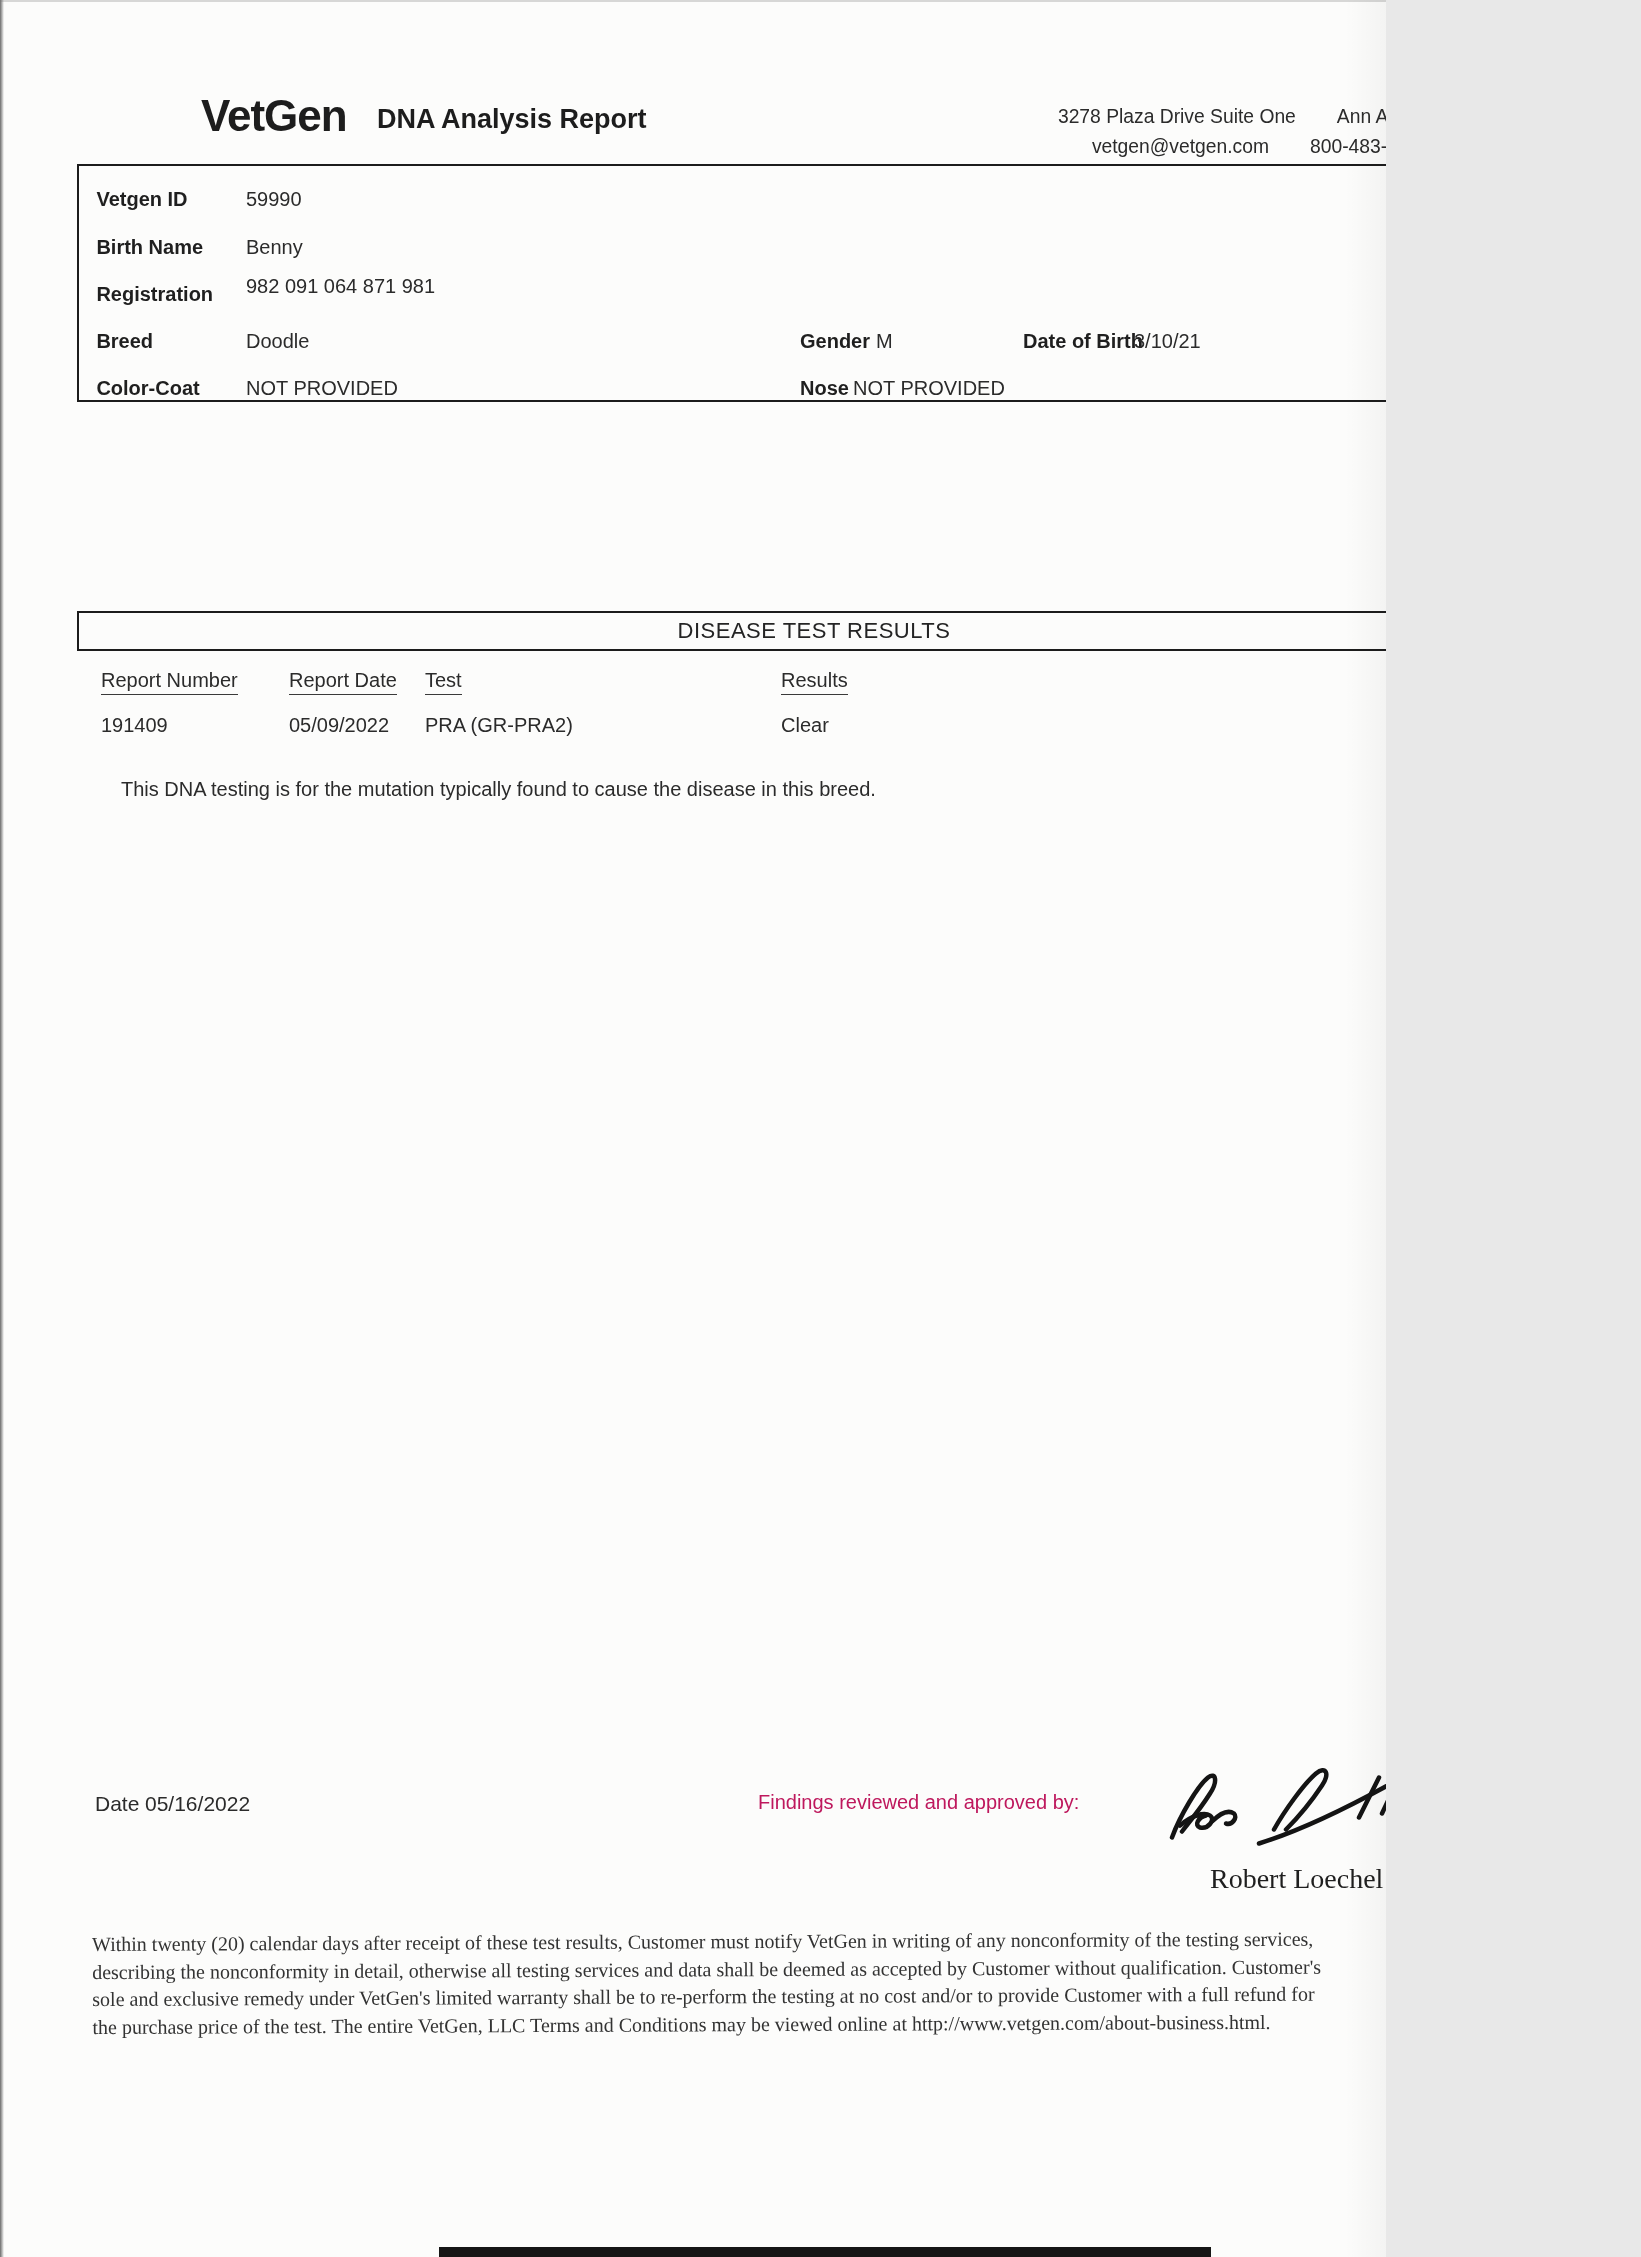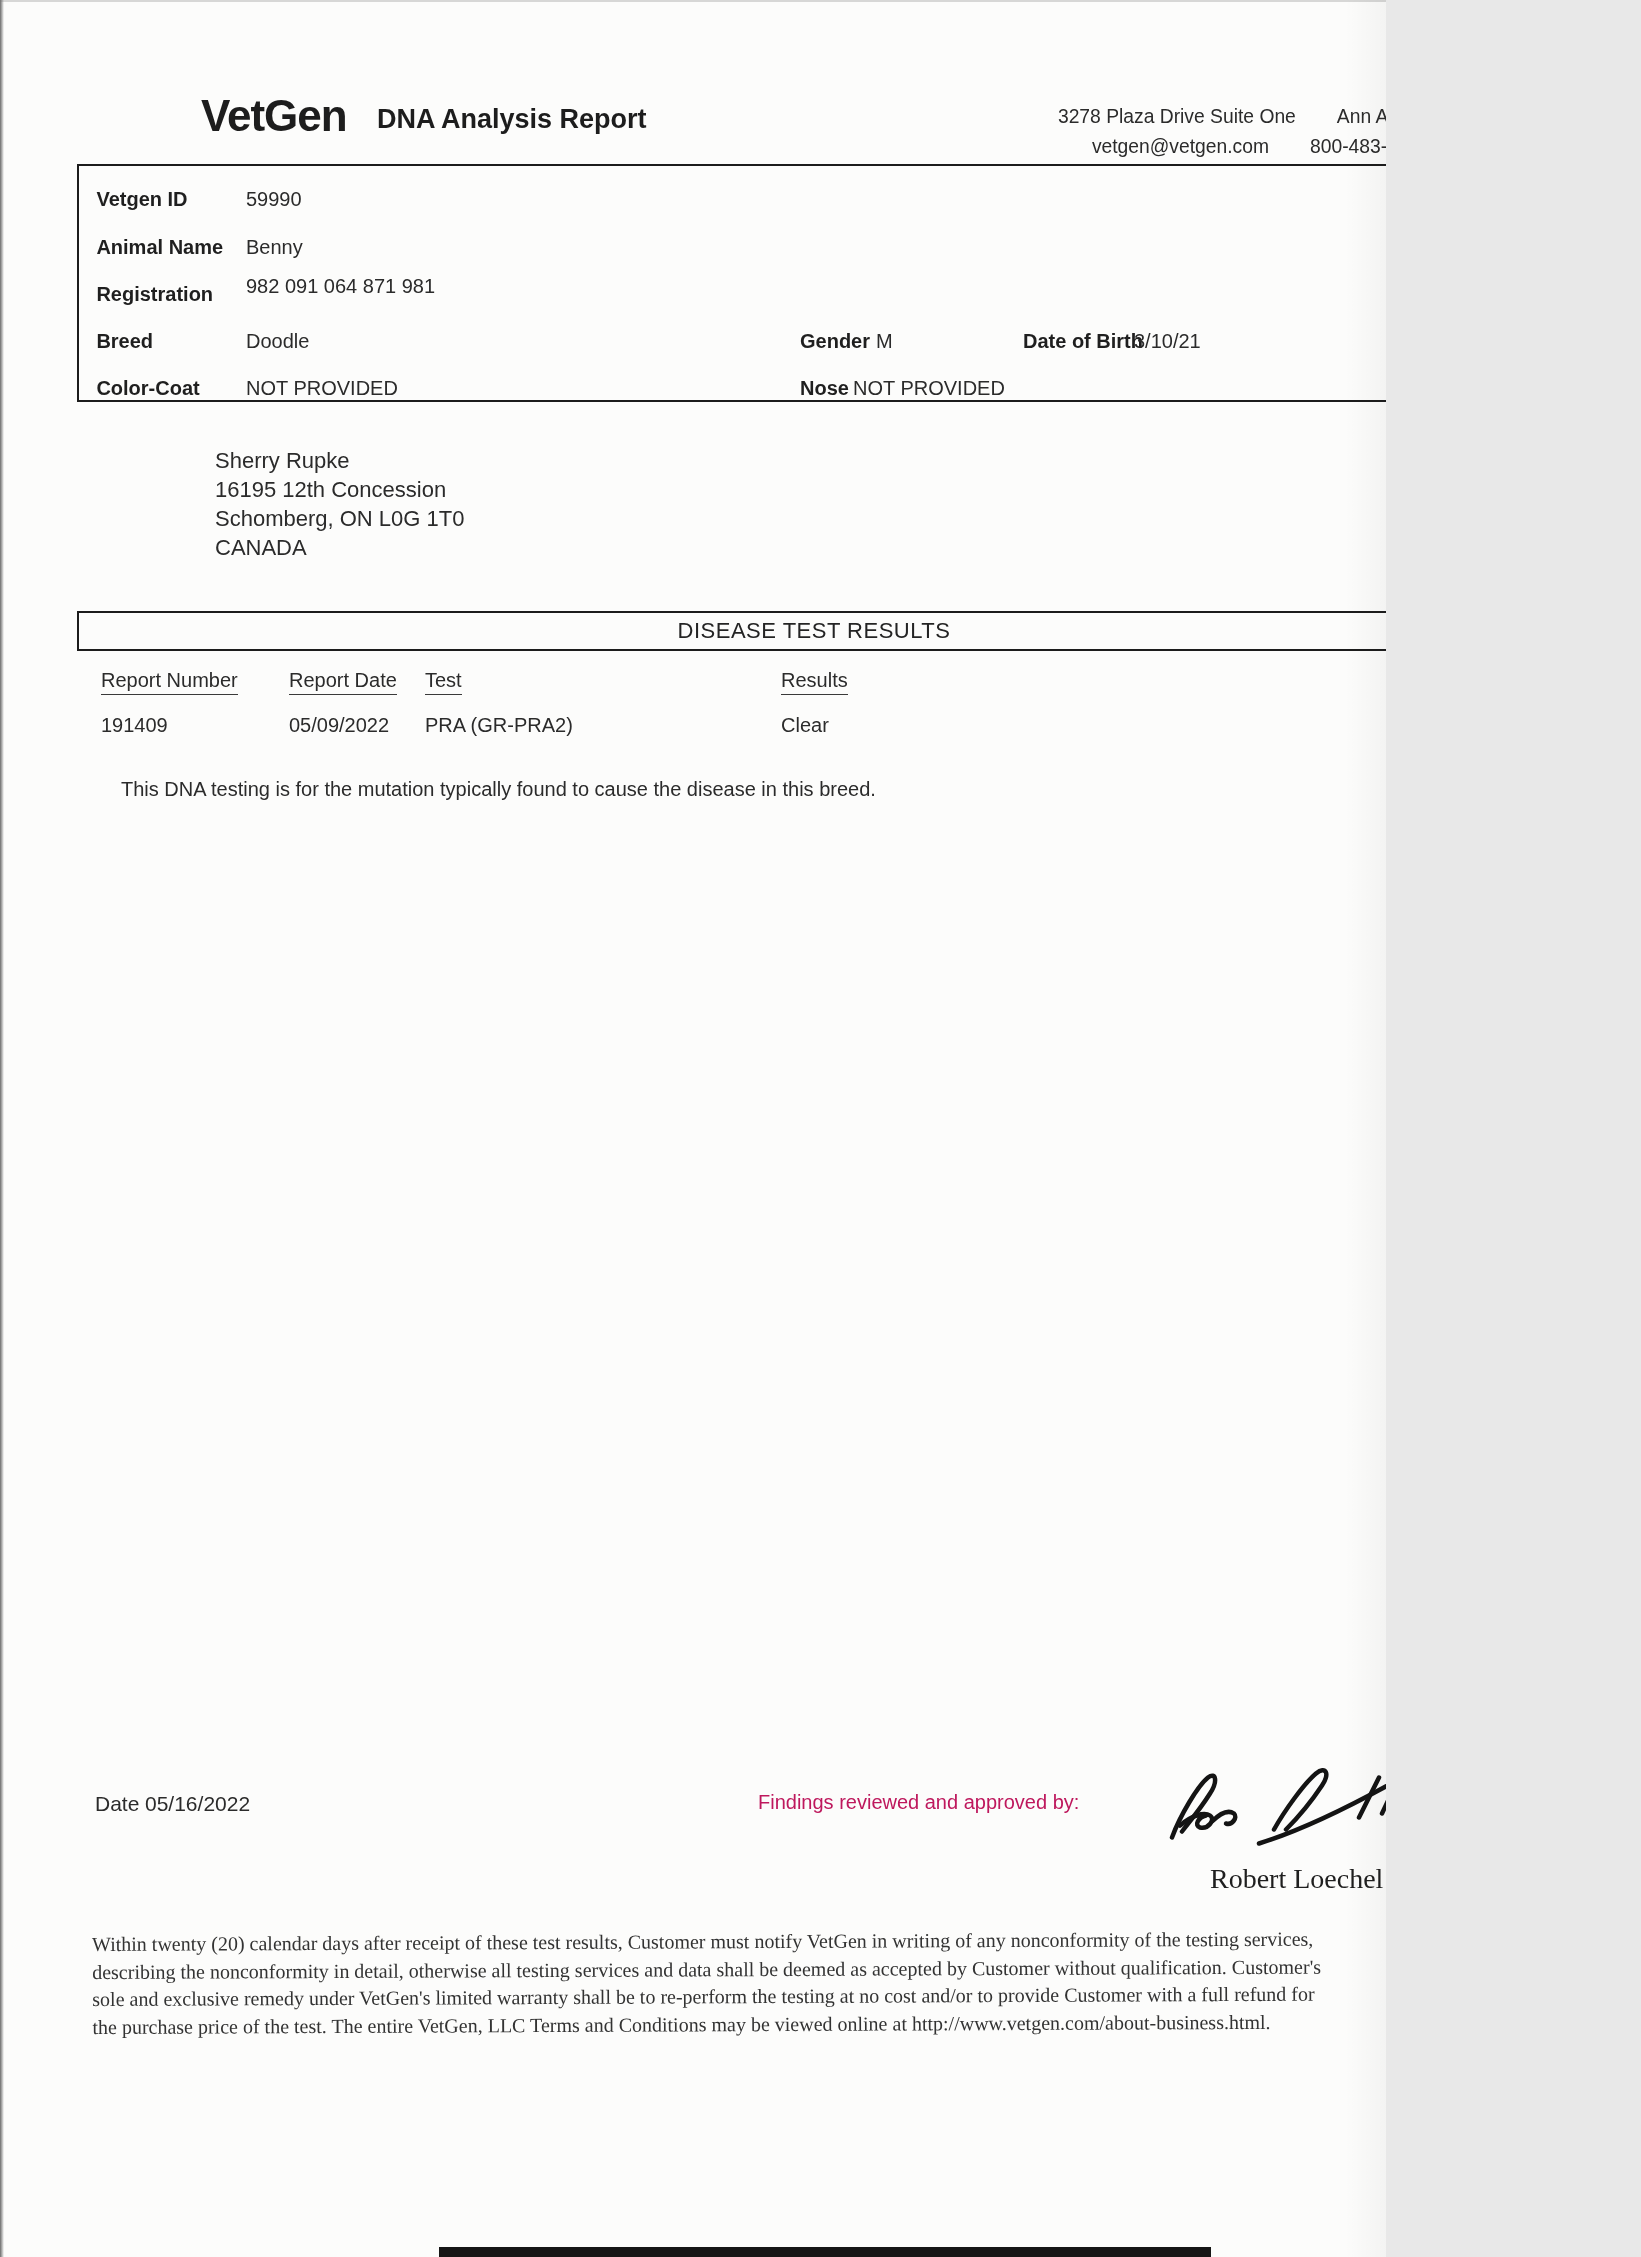--- a/index.html
+++ b/index.html
@@ -80,45 +80,39 @@
       <span class="seg1">vetgen@vetgen.com</span>
       <span class="seg2">800-483-8436</span>
       <span>US &amp; Canada</span>
     </div>
   </div>
 
   <div class="info-box">
     <span class="ib-label" style="left:17.4px;top:22px">Vetgen ID</span>
     <span class="ib-value" style="left:167px;top:22px">59990</span>
 
-    <span class="ib-label" style="left:17.4px;top:70px">Animal Name</span>
+    <span class="ib-label" style="left:17.4px;top:70px">Birth Name</span>
     <span class="ib-value" style="left:167px;top:70px">Benny</span>
 
     <span class="ib-label" style="left:17.4px;top:117px">Registration</span>
     <span class="ib-value" style="left:167px;top:109px">982 091 064 871 981</span>
 
     <span class="ib-label" style="left:17.4px;top:164px">Breed</span>
     <span class="ib-value" style="left:167px;top:164px">Doodle</span>
     <span class="ib-label" style="left:721px;top:164px">Gender</span>
     <span class="ib-value" style="left:797px;top:164px">M</span>
     <span class="ib-label" style="left:944px;top:164px">Date of Birth</span>
     <span class="ib-value" style="left:1055px;top:164px">3/10/21</span>
 
     <span class="ib-label" style="left:17.4px;top:211px">Color-Coat</span>
     <span class="ib-value" style="left:167px;top:211px">NOT PROVIDED</span>
     <span class="ib-label" style="left:721px;top:211px">Nose</span>
     <span class="ib-value" style="left:774px;top:211px">NOT PROVIDED</span>
   </div>
 
-  <div class="recipient">
-    <div>Sherry Rupke</div>
-    <div>16195 12th Concession</div>
-    <div>Schomberg, ON  L0G 1T0</div>
-    <div>CANADA</div>
-  </div>
 
   <div class="results-box">
     <span class="title">DISEASE TEST RESULTS</span>
   </div>
 
   <span class="th" style="left:101px">Report Number</span>
   <span class="th" style="left:289px">Report Date</span>
   <span class="th" style="left:425px">Test</span>
   <span class="th" style="left:781px">Results</span>
 

